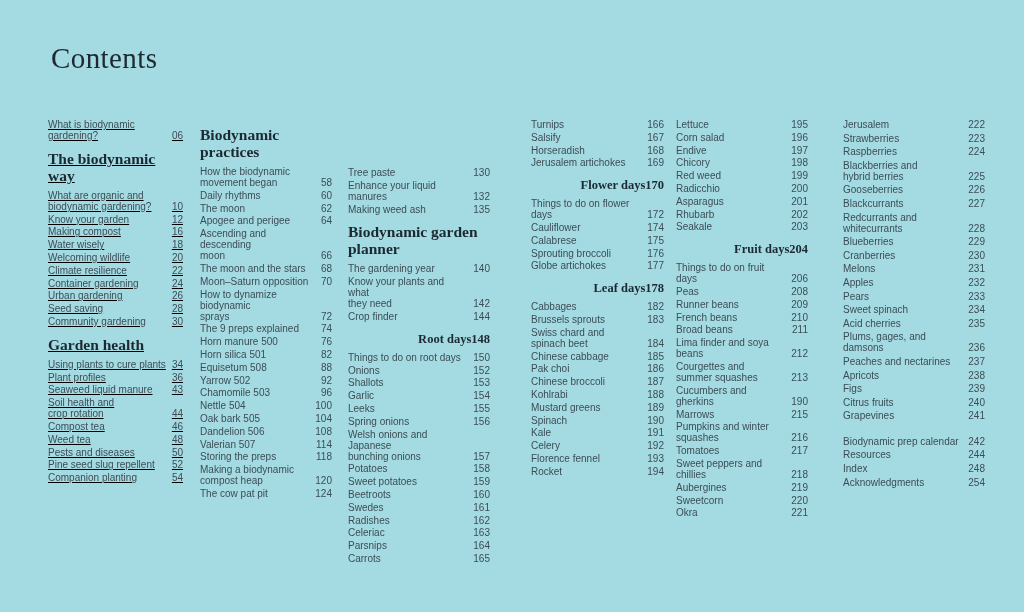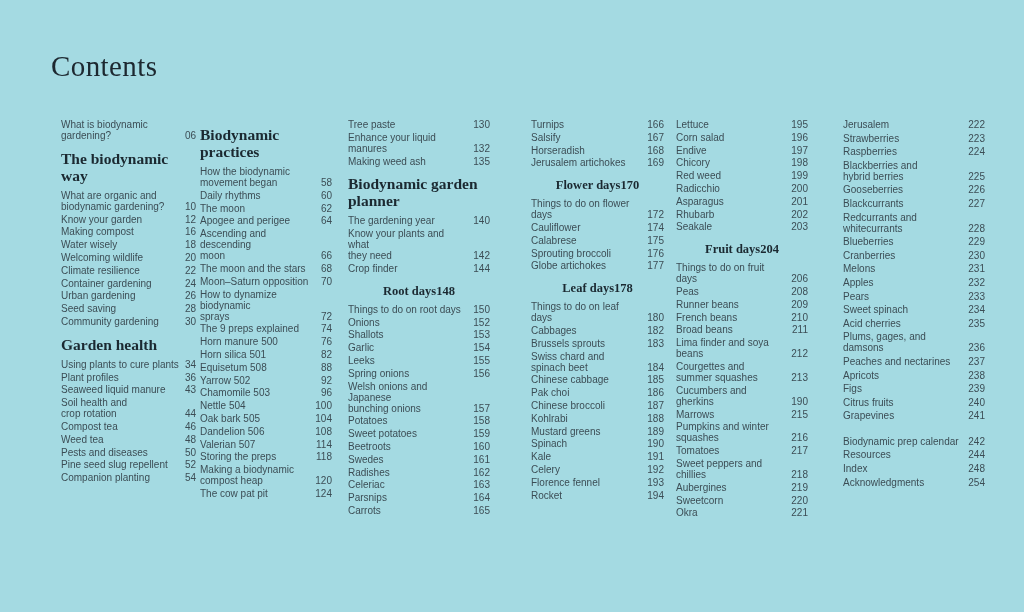--- a/index.html
+++ b/index.html
@@ -4,35 +4,35 @@
 <style>
   html, body { margin: 0; padding: 0; }
   body {
     width: 1024px; height: 612px;
     background: #a4dae2;
     font-family: "Liberation Sans", sans-serif;
     position: relative;
     overflow: hidden;
   }
   .title {
-    position: absolute; left: 51px; top: 50px;
+    position: absolute; left: 51px; top: 42px;
     font-family: "Liberation Serif", serif;
     font-weight: 400;
     font-size: 29px;
     letter-spacing: 0.4px;
     color: #1d2830;
     margin: 0;
   }
   .col {
     position: absolute; top: 119px;
     display: flex; flex-direction: column;
   }
-  .c1 { left: 61px;  width: 135px; }
+  .c1 { left: 48px;  width: 135px; text-decoration: underline; }
   .c2 { left: 200px; width: 132px; }
-  .c3 { left: 348px; width: 142px; }
+  .c3 { left: 348px; width: 142px; margin-top: 48px; }
   .c4 { left: 531px; width: 133px; }
   .c5 { left: 676px; width: 132px; }
   .c6 { left: 843px; width: 142px; }
   .entry {
     display: flex; justify-content: space-between; align-items: flex-end;
     margin-bottom: 1.8px;
     font-size: 10px; line-height: 11px;
     color: #3c4d55;
   }
   .c6 .entry { margin-bottom: 2.6px; }
@@ -40,21 +40,21 @@
   .entry .num { margin-left: 6px; white-space: nowrap; }
   .heading {
     font-family: "Liberation Serif", serif;
     font-weight: 700;
     font-size: 15.5px; line-height: 17px;
     color: #1b2931;
     margin: 7px 0 6px 0;
   }
   .heading .txt { white-space: pre-line; }
   .subheading {
-    display: flex; justify-content: center; align-items: baseline;
+    display: flex; justify-content: flex-end; align-items: baseline;
     font-family: "Liberation Serif", serif;
     font-weight: 700;
     font-size: 12.5px; line-height: 14px;
     color: #1b2931;
     margin: 8px 0 6px 0;
   }
   .spacer { height: 12px; }
 </style>
 </head>
 <body>
@@ -374,24 +374,20 @@
       </div>
       <div class="entry">
         <span class="txt">Globe artichokes</span>
         <span class="num">177</span>
       </div>
       <div class="subheading">
         <span class="txt">Leaf days</span>
         <span class="num">178</span>
       </div>
       <div class="entry">
-        <span class="txt">Things to do on leaf days</span>
-        <span class="num">180</span>
-      </div>
-      <div class="entry">
         <span class="txt">Cabbages</span>
         <span class="num">182</span>
       </div>
       <div class="entry">
         <span class="txt">Brussels sprouts</span>
         <span class="num">183</span>
       </div>
       <div class="entry">
         <span class="txt">Swiss chard and
 spinach beet</span>

